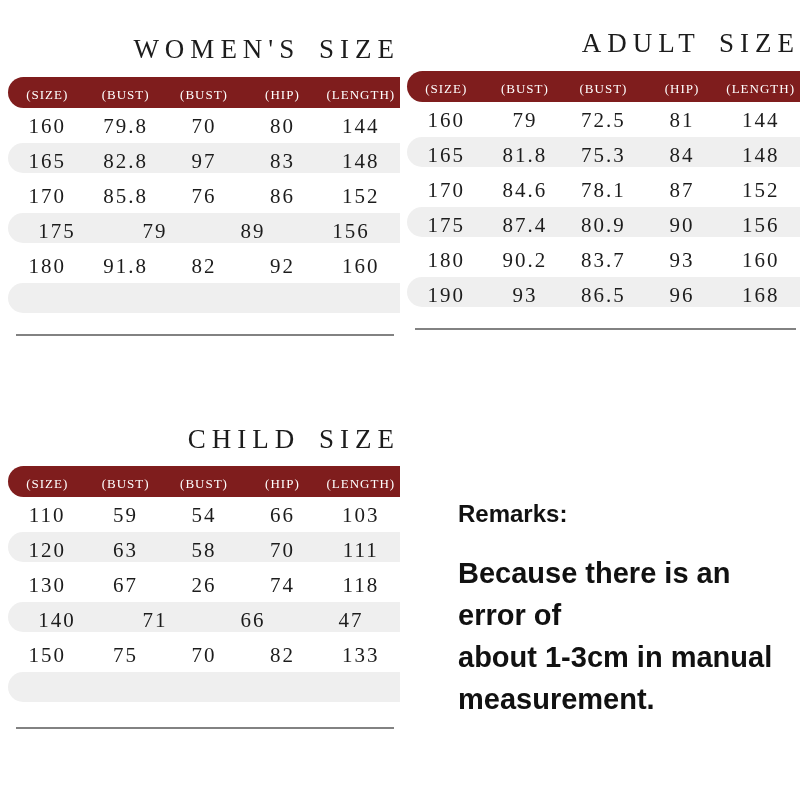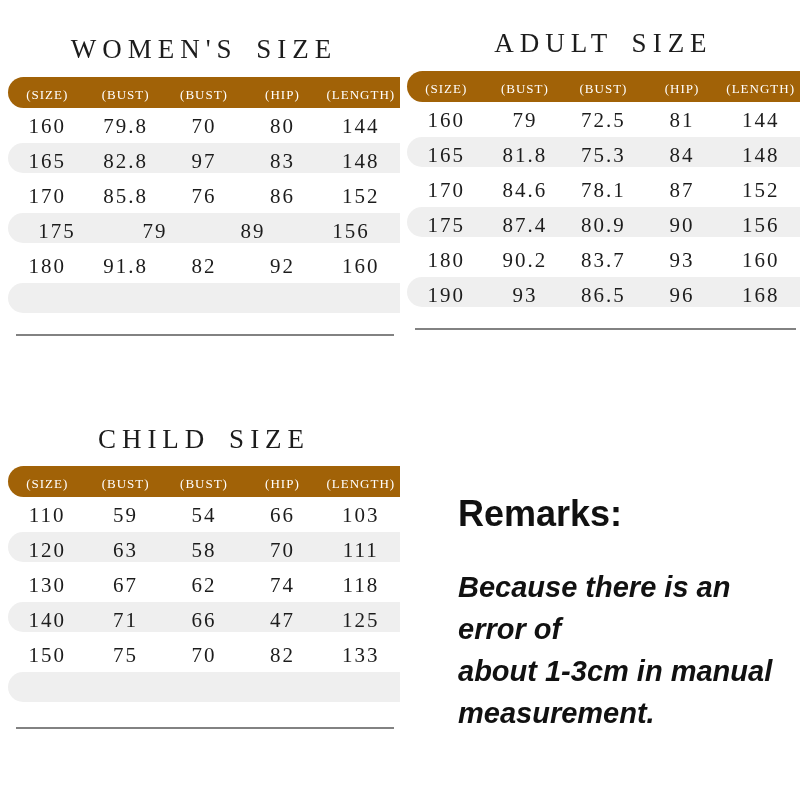--- a/index.html
+++ b/index.html
@@ -11,32 +11,32 @@
     width: 800px;
     height: 800px;
     position: relative;
     overflow: hidden;
     font-family: "Liberation Sans", sans-serif;
   }
   .size-table {
     position: absolute;
   }
   .tbl-title {
-    text-align: center;
+    text-align: right;
     font-family: "Liberation Serif", serif;
     font-size: 27px;
     letter-spacing: 6px;
     word-spacing: 6px;
     color: #1c1c1c;
     height: 30px;
     line-height: 30px;
     white-space: nowrap;
   }
   .header-bar {
-    background: #a16207;
+    background: #7f1d1d;
     height: 31px;
     border-radius: 16px 0 0 16px;
     display: flex;
     align-items: center;
   }
   .hcell {
     flex: 1;
     text-align: center;
     color: #ffffff;
     font-family: "Liberation Serif", serif;
@@ -85,32 +85,31 @@
   #table-adult  .underline { margin: 16px 4px 0 8px; }
   #table-child  .underline { margin: 20px 6px 0 8px; }
   .remarks {
     position: absolute;
     left: 458px;
     top: 494px;
     width: 340px;
     color: #111111;
   }
   .remarks-title {
-    font-size: 36px;
+    font-size: 24px;
     font-weight: 700;
     font-family: "Liberation Sans", sans-serif;
     line-height: 40px;
   }
   .remarks-body {
-    margin-top: 32px;
+    margin-top: 18px;
     font-size: 29px;
     font-weight: 600;
     line-height: 42px;
     font-family: "Liberation Sans", sans-serif;
-    font-style: italic;
   }
 </style>
 </head>
 <body>
 
 <div id="table-womens" class="size-table">
   <div class="tbl-title">WOMEN'S SIZE</div>
   <div class="header-bar">
       <div class="hcell">(SIZE)</div>
       <div class="hcell">(BUST)</div>
@@ -240,30 +239,29 @@
       <div class="row striped">
         <div class="cell">120</div>
         <div class="cell">63</div>
         <div class="cell">58</div>
         <div class="cell">70</div>
         <div class="cell">111</div>
       </div>
       <div class="row">
         <div class="cell">130</div>
         <div class="cell">67</div>
-        <div class="cell">62</div>
+        <div class="cell">26</div>
         <div class="cell">74</div>
         <div class="cell">118</div>
       </div>
       <div class="row striped">
         <div class="cell">140</div>
         <div class="cell">71</div>
         <div class="cell">66</div>
         <div class="cell">47</div>
-        <div class="cell">125</div>
       </div>
       <div class="row">
         <div class="cell">150</div>
         <div class="cell">75</div>
         <div class="cell">70</div>
         <div class="cell">82</div>
         <div class="cell">133</div>
       </div>
       <div class="row striped">
         <div class="cell"></div>

